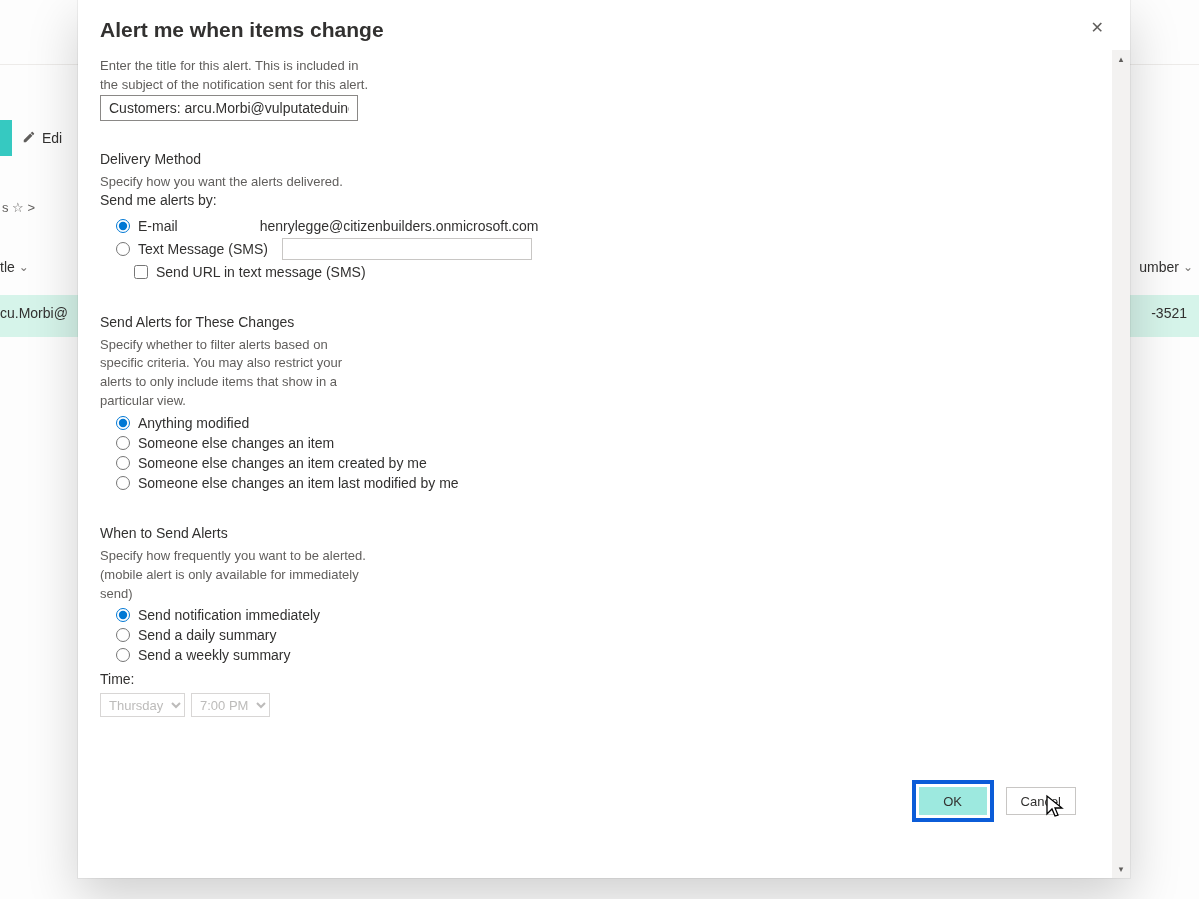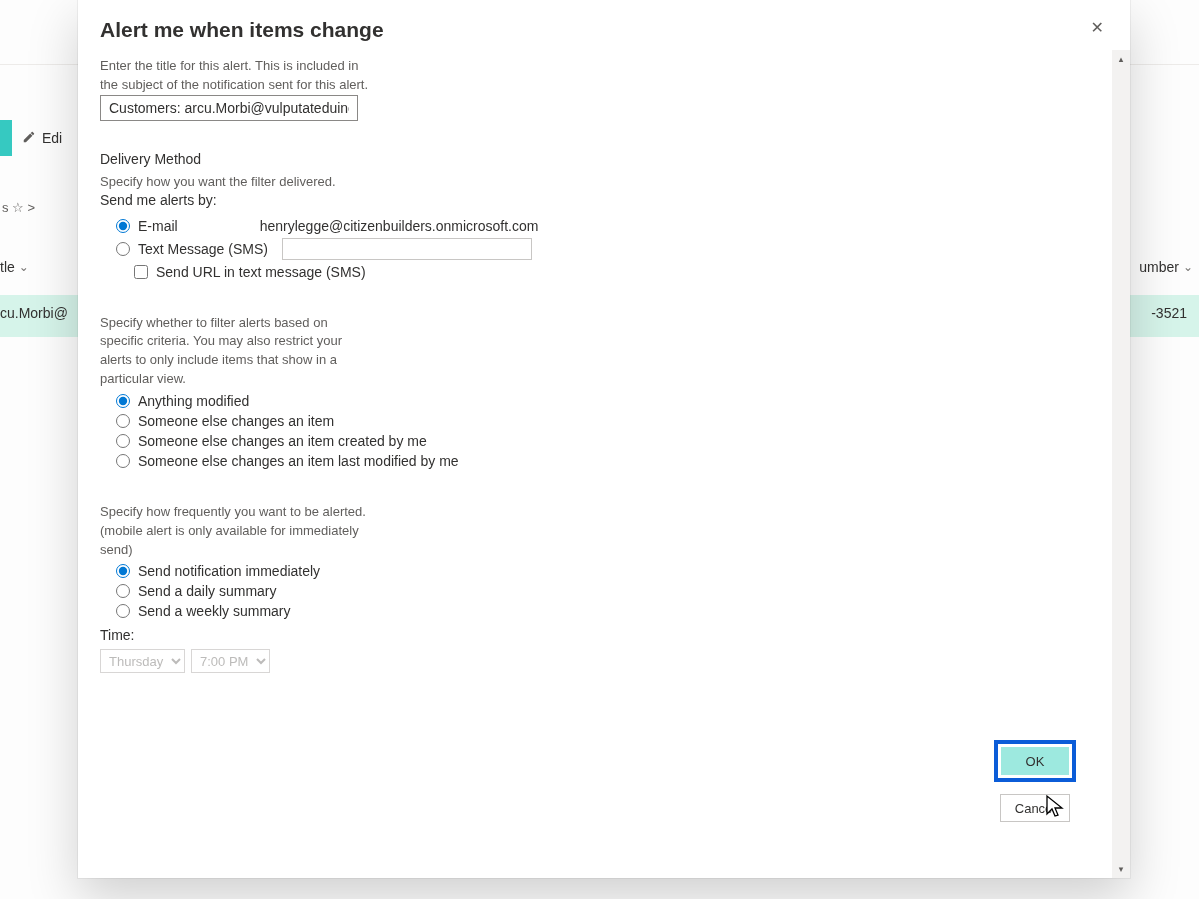--- a/index.html
+++ b/index.html
@@ -250,21 +250,20 @@
     height: 24px;
   }
 
   .footer-btns {
     position: absolute;
     right: 36px;
     bottom: 56px;
     display: flex;
     gap: 12px;
     align-items: center;
-    flex-direction: column;
   }
   .ok-wrap {
     border: 4px solid #0b5cd8;
     padding: 3px;
     display: inline-flex;
   }
   .btn {
     border: 1px solid #c8c6c4;
     font-size: 13px;
     color: #323130;
@@ -336,21 +335,21 @@
         </div>
         <div class="right-col">
           <input class="text-input title-input" value="Customers: arcu.Morbi@vulputateduinec." style="">
         </div>
       </div>
 
 
       <div class="form-row">
         <div class="left-col">
           <div class="sec-title">Delivery Method</div>
-          <div class="sec-desc">Specify how you want the filter delivered.</div>
+          <div class="sec-desc">Specify how you want the alerts delivered.</div>
         </div>
         <div class="right-col">
           <div class="field-label" style="margin-bottom:10px">Send me alerts by:</div>
           <div class="delivery-row">
             <input type="radio" checked="" style="">
             <span>E-mail</span>
             <span class="email-value">henrylegge@citizenbuilders.onmicrosoft.com</span>
           </div>
           <div class="delivery-row">
             <input type="radio" style="">
@@ -359,20 +358,21 @@
           </div>
           <div class="check-line indent2">
             <input type="checkbox" style="">
             <span>Send URL in text message (SMS)</span>
           </div>
         </div>
       </div>
 
       <div class="form-row">
         <div class="left-col">
+          <div class="sec-title">Send Alerts for These Changes</div>
           <div class="sec-desc">Specify whether to filter alerts based on specific criteria. You may also restrict your alerts to only include items that show in a particular view.</div>
         </div>
         <div class="right-col">
           <div class="radio-line indent">
               <input type="radio" checked="" style="">
               <span>Anything modified</span>
             </div>
           <div class="radio-line indent">
               <input type="radio" style="">
               <span>Someone else changes an item</span>
@@ -383,20 +383,21 @@
             </div>
           <div class="radio-line indent">
               <input type="radio" style="">
               <span>Someone else changes an item last modified by me</span>
             </div>
         </div>
       </div>
 
       <div class="form-row">
         <div class="left-col">
+          <div class="sec-title">When to Send Alerts</div>
           <div class="sec-desc">Specify how frequently you want to be alerted. (mobile alert is only available for immediately send)</div>
         </div>
         <div class="right-col">
           <div class="radio-line indent">
               <input type="radio" checked="" style="">
               <span>Send notification immediately</span>
             </div>
           <div class="radio-line indent">
               <input type="radio" style="">
               <span>Send a daily summary</span>

